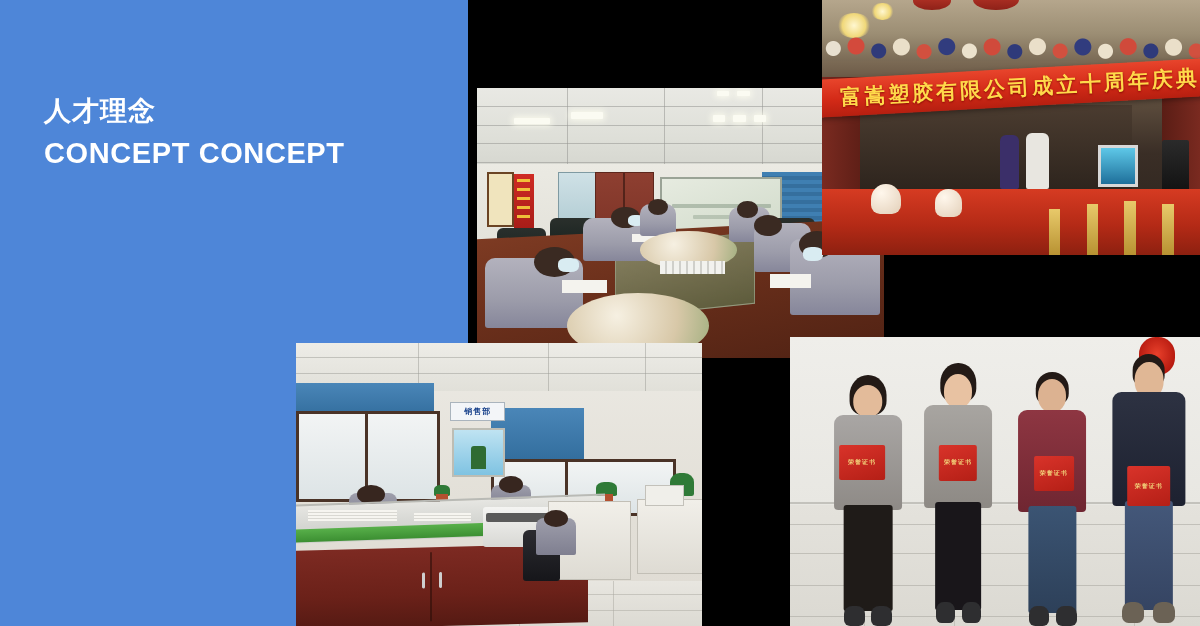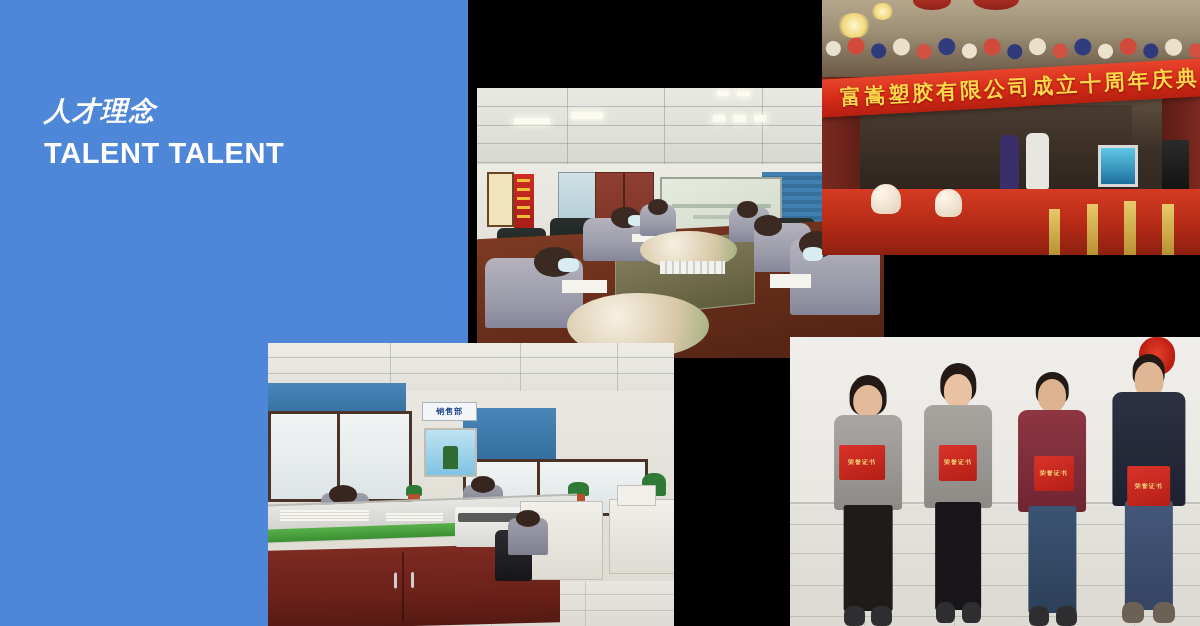--- a/index.html
+++ b/index.html
@@ -33,21 +33,20 @@
     width: 400px;
   }
   .title-cn {
     color: #ffffff;
     font-size: 27px;
     font-weight: bold;
     letter-spacing: 1px;
     line-height: 1.3;
     margin: 0 0 7px 0;
     white-space: nowrap;
-    font-style: italic;
   }
   .title-en {
     color: #ffffff;
     font-size: 29px;
     font-weight: bold;
     letter-spacing: 0.6px;
     line-height: 1.2;
     margin: 0 0 18px 0;
     white-space: nowrap;
   }
@@ -226,21 +225,21 @@
   .cel-tv { background: linear-gradient(180deg,#5ec8e8,#1e6f9a); border:3px solid #d8d8d8; }
   .cel-speaker { background: linear-gradient(180deg,#2b2b2b,#121212); border-radius:2px; }
   .cel-redtable {
     left:0; top:74%; width:100%; height:26%;
     background: linear-gradient(180deg,#d63b22 0%, #b42a16 55%, #8d2010 100%);
   }
   .cel-gold { background: linear-gradient(180deg,#e8c96a,#b89232); }
   .cel-vase { border-radius:50% 50% 30% 30%; background: radial-gradient(circle at 35% 30%, #fff7ec, #e2cfb8); }
 
   
-  #photo-office { left: 268px; top: 343px; width: 406px; height: 283px; }
+  #photo-office { left: 296px; top: 343px; width: 406px; height: 283px; }
   .of-bg { left:0; top:0; width:100%; height:100%; background: linear-gradient(180deg,#eceae4 0%, #e3e0d8 55%, #dedad2 100%); }
   .of-ceiling { left:0; top:0; width:100%; height:17%; background: linear-gradient(180deg,#edece7,#e1e0d9); }
   .of-ceil-line { height:1px; width:100%; background: rgba(155,155,150,.5); }
   .of-blind-big {
     left: 0%; top: 14%; width: 34%; height: 12%;
     background: linear-gradient(180deg,#4a86b8,#326d9d);
   }
   .of-blind-small {
     left: 48%; top: 23%; width: 23%; height: 19%;
     background: linear-gradient(180deg,#4a86b8,#326d9d);
@@ -353,21 +352,21 @@
   }
 </style>
 </head>
 <body>
 
 <div id="stage">
 
   <div class="blue-panel">
     <div class="headline-block">
       <div class="title-cn">人才理念</div>
-      <div class="title-en">TALENT TALENT</div>
+      <div class="title-en">CONCEPT CONCEPT</div>
     </div>
   </div>
 
   <div class="photo" id="photo-meeting">
     <div class="scene">
       <div class="layer mr-ceiling">
         <div class="mr-ceil-line" style="position:absolute;top:22%"></div>
         <div class="mr-ceil-line" style="position:absolute;top:44%"></div>
         <div class="mr-ceil-line" style="position:absolute;top:66%"></div>
         <div class="mr-ceil-line" style="position:absolute;top:88%"></div>

